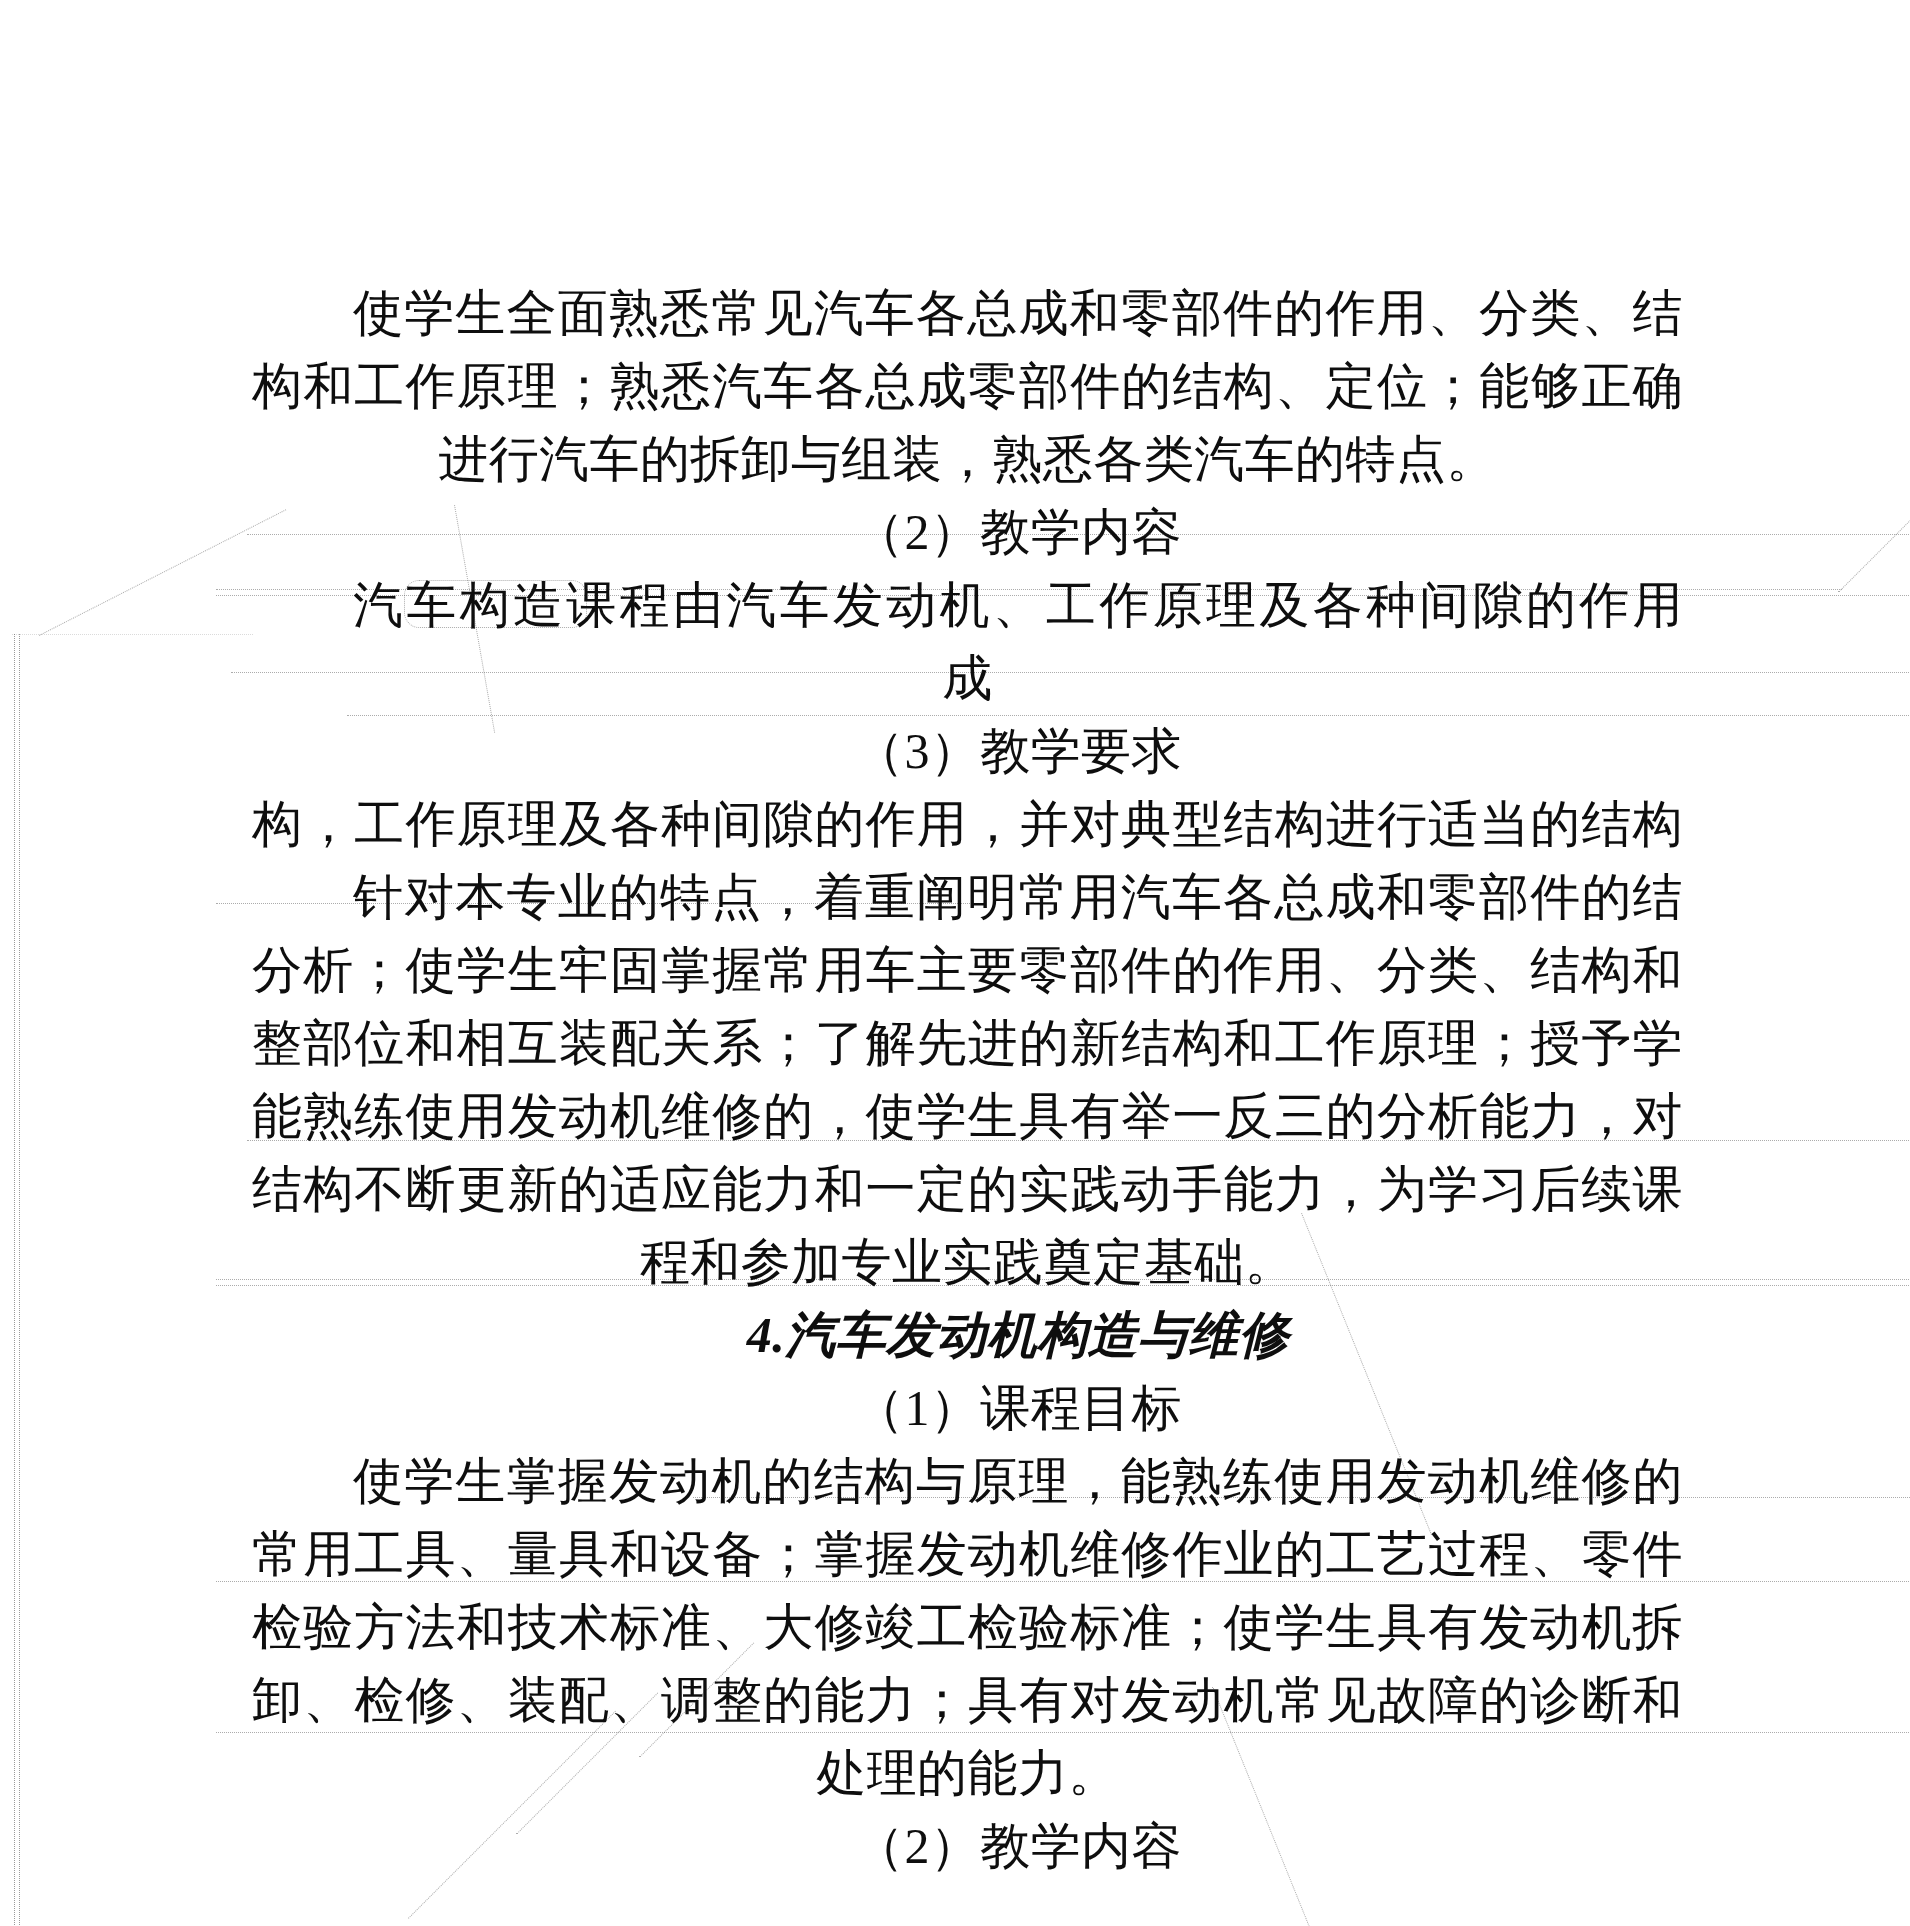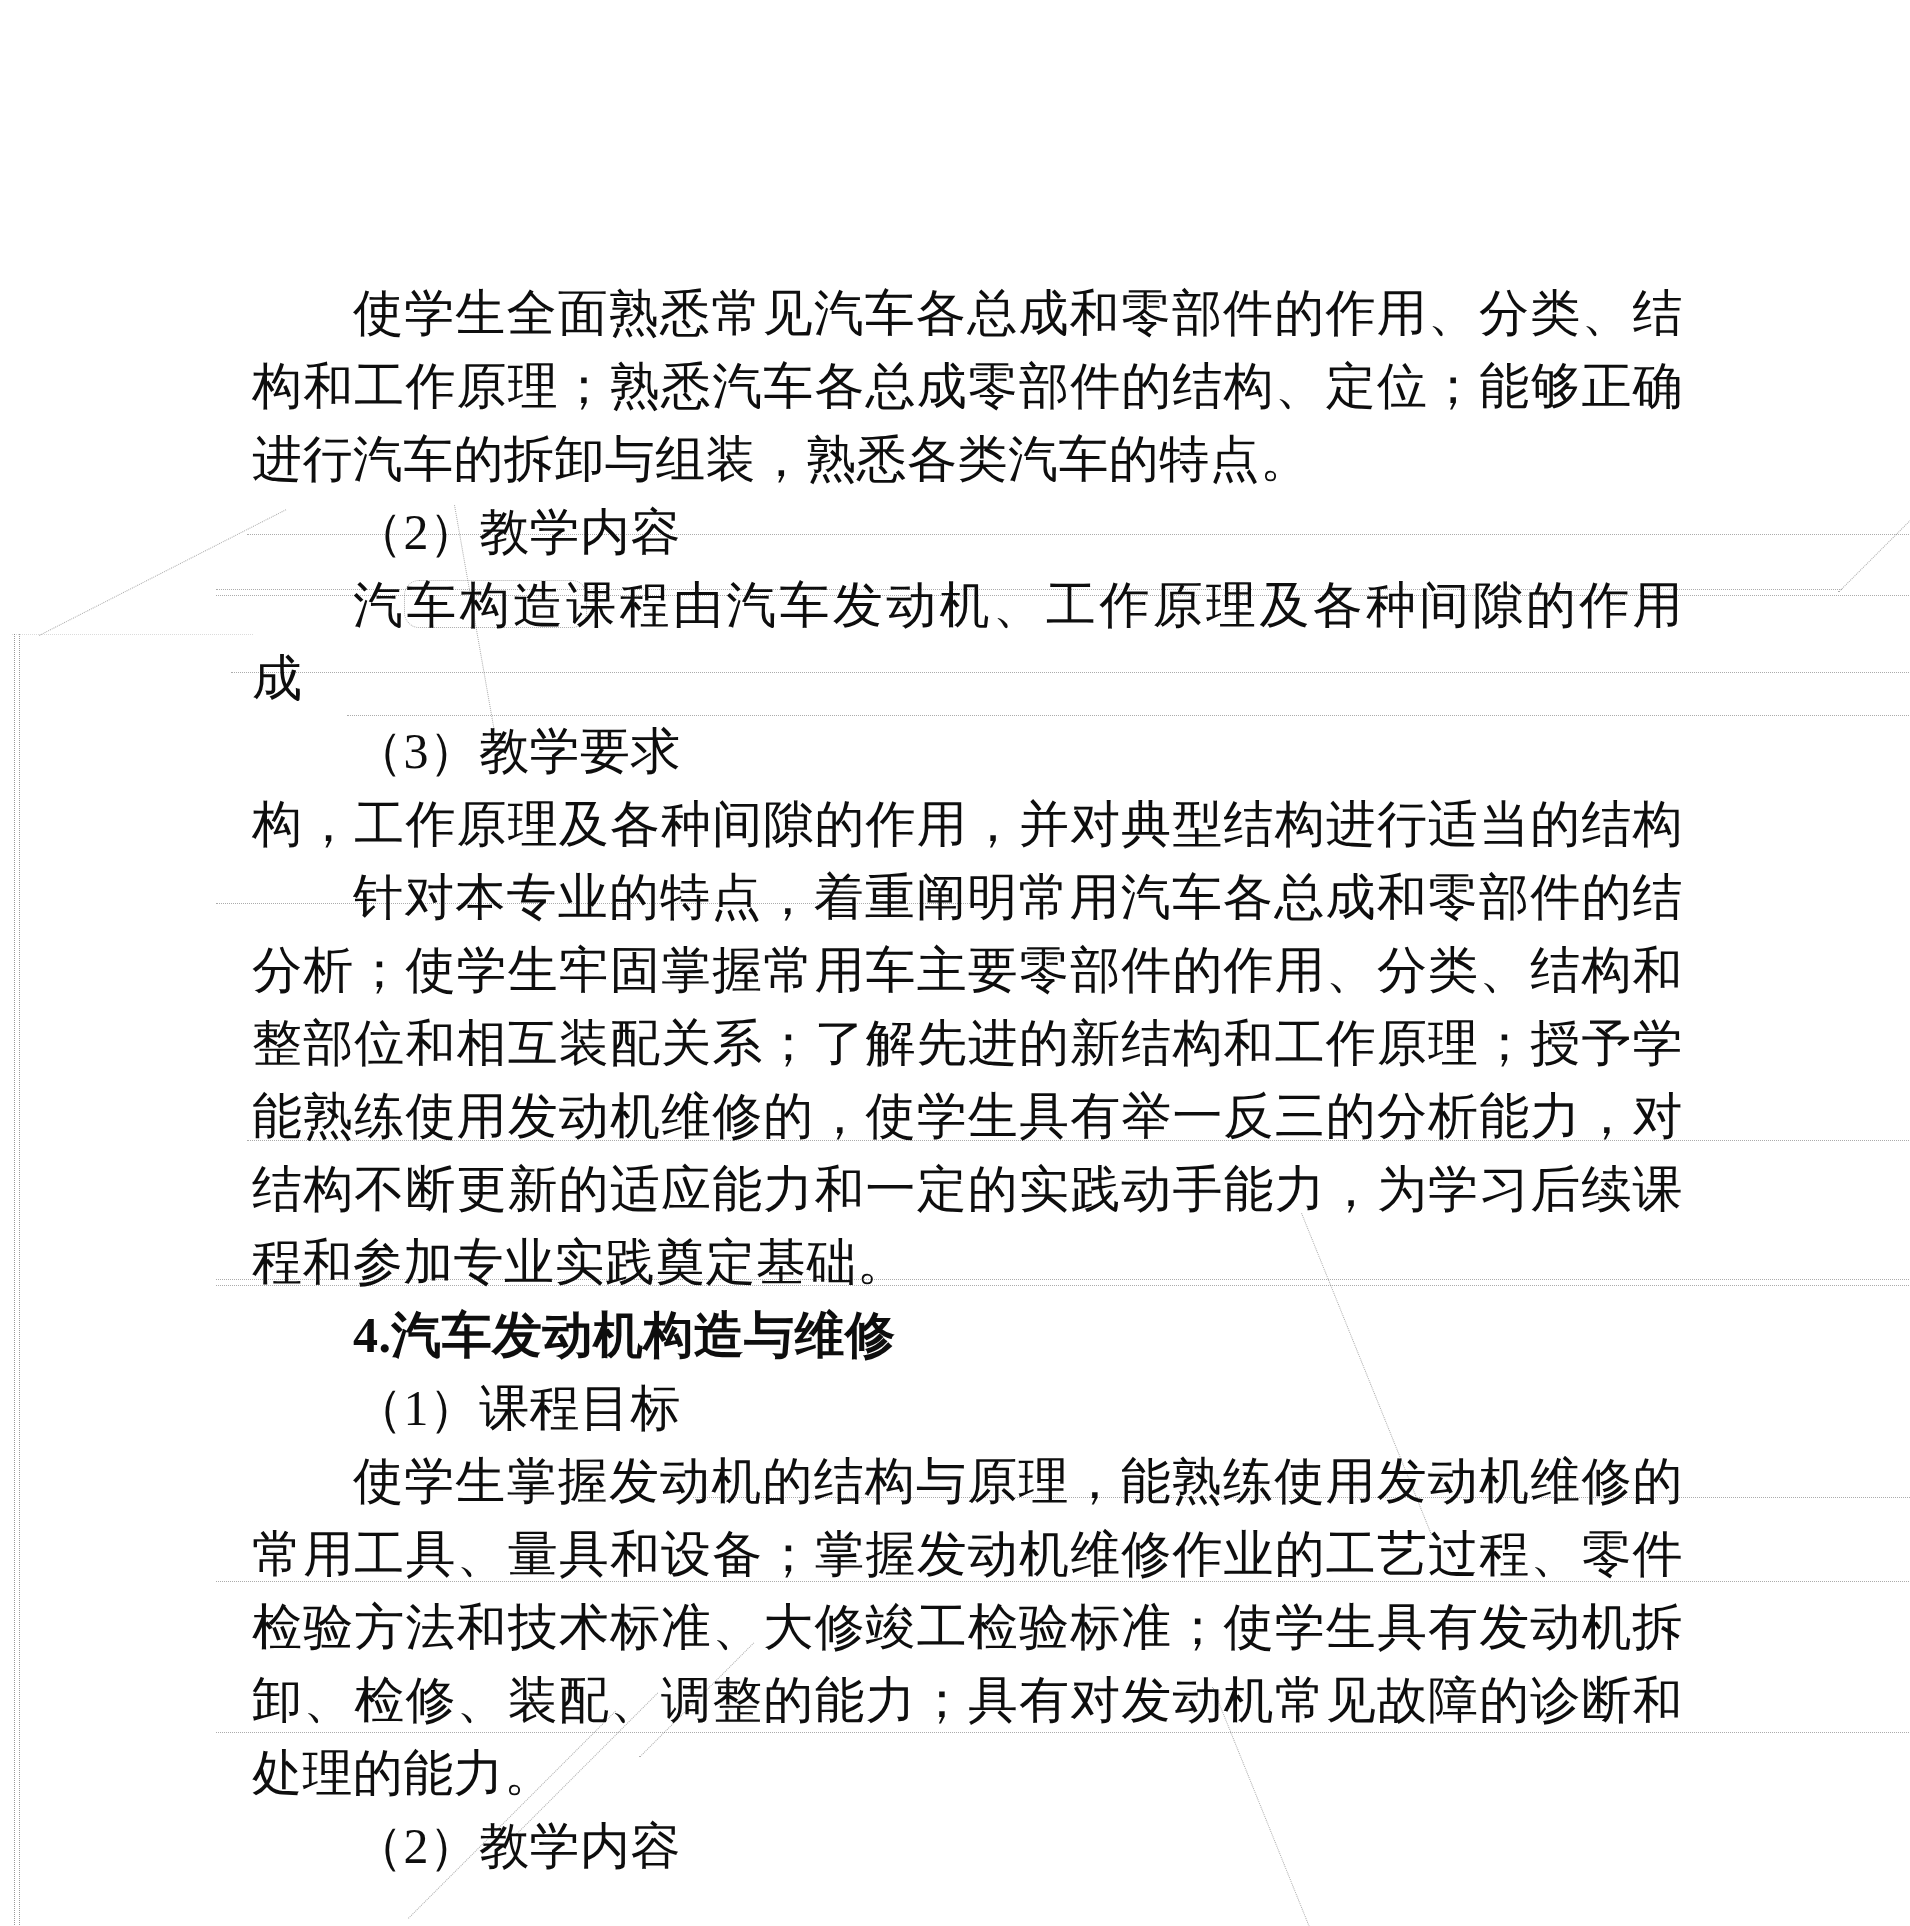--- a/index.html
+++ b/index.html
@@ -47,29 +47,29 @@
     left: 252px;
     top: 277px;
     width: 1431px;
   }
   .line {
     height: 73px;
     line-height: 73px;
     font-size: 50px;
     letter-spacing: 0.4px;
     white-space: nowrap;
-    text-align: left;
+    text-align: center;
   }
   .line.justify {
     white-space: normal;
     text-align: justify;
     text-align-last: justify;
   }
   .line.indent { text-indent: 101px; }
-  .line.bold { font-weight: bold; }
+  .line.bold { font-weight: bold; font-style: italic; }
 </style>
 </head>
 <body>
 
 <div class="page">
 
   <div class="wm">
     <div class="dotgrid"></div>
 
     <div class="vdot" style="left:14px;top:634px;height:2053px"></div>

